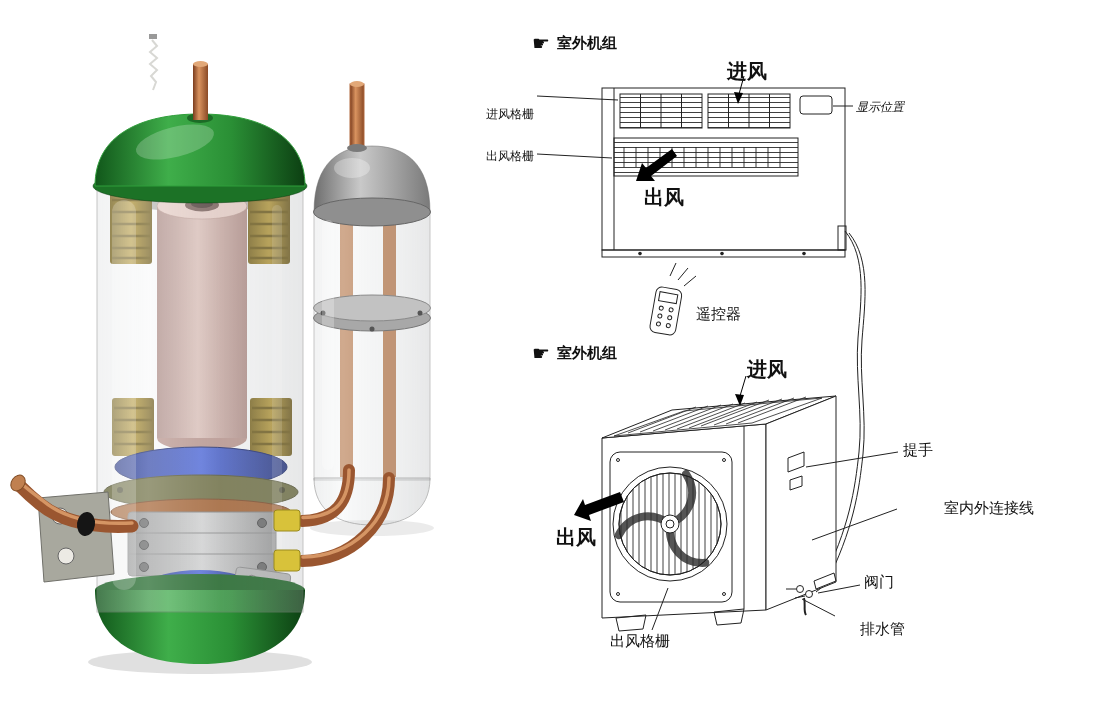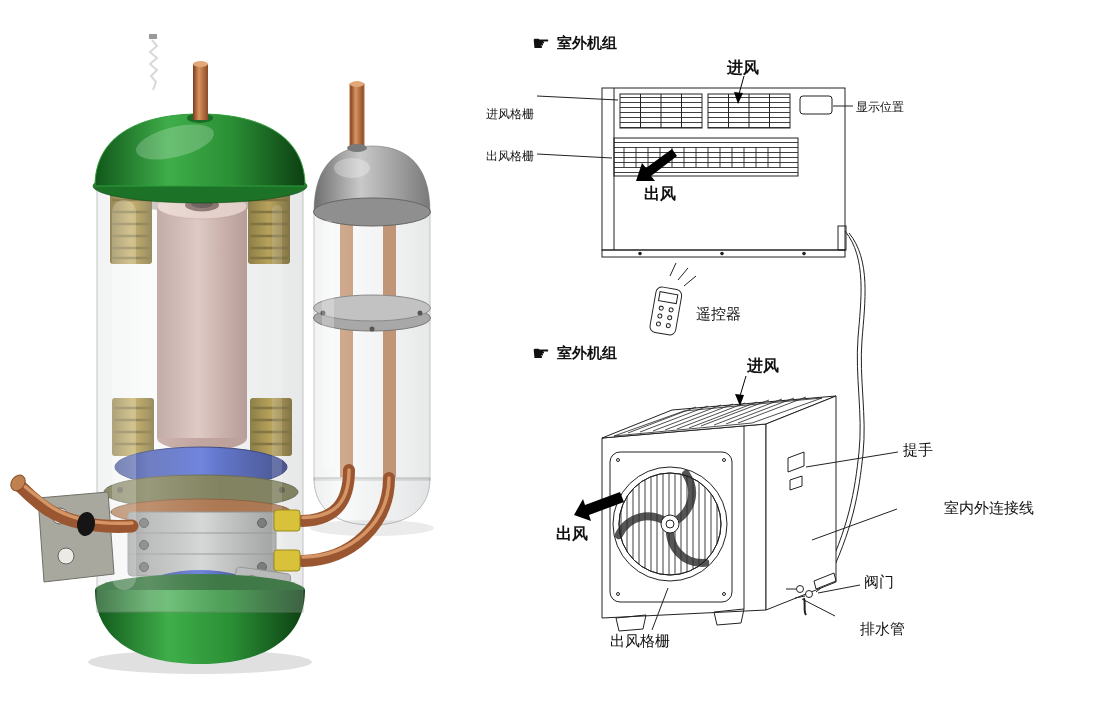--- a/index.html
+++ b/index.html
@@ -5,21 +5,21 @@
   * { box-sizing: border-box; }
   html, body { margin: 0; padding: 0; background: #ffffff; }
   .canvas {
     position: relative; width: 1100px; height: 718px;
     background: #ffffff; font-family: "DejaVu Sans", sans-serif; overflow: hidden;
   }
   .diagram-svg { position: absolute; left: 0; top: 0; }
   .label { position: absolute; color: #111; white-space: nowrap; }
   .lbl-sm { font-size: 12px; }
   .lbl-md { font-size: 15px; }
-  .lbl-lg { font-size: 16px; font-weight: bold; }
+  .lbl-lg { font-size: 20px; font-weight: bold; }
   .section-header {
     position: absolute; display: flex; align-items: center; gap: 7px;
     font-size: 15px; font-weight: bold; color: #111;
   }
   .hand-icon { font-size: 20px; line-height: 1; }
 </style>
 </head>
 <body>
 
 <div class="canvas">
@@ -372,21 +372,21 @@
 
   <div class="section-header" style="left:532px; top:33px;">
     <span class="hand-icon">☛</span>
     <span>室外机组</span>
   </div>
 
   <div class="label lbl-lg" style="left:727px; top:58px;">进风</div>
   <div class="label lbl-sm" style="left:486px; top:106px;">进风格栅</div>
   <div class="label lbl-sm" style="left:486px; top:148px;">出风格栅</div>
   <div class="label lbl-lg" style="left:644px; top:184px;">出风</div>
-  <div class="label lbl-sm" style="left:856px; top:99px;">显示位置</div>
+  <div class="label lbl-sm" style="left:856px; top:99px;font-style:italic;">显示位置</div>
 
   <div class="label lbl-md" style="left:696px; top:305px;">遥控器</div>
 
   <div class="section-header" style="left:532px; top:343px;">
     <span class="hand-icon">☛</span>
     <span>室外机组</span>
   </div>
 
   <div class="label lbl-lg" style="left:747px; top:356px;">进风</div>
   <div class="label lbl-lg" style="left:556px; top:524px;">出风</div>

